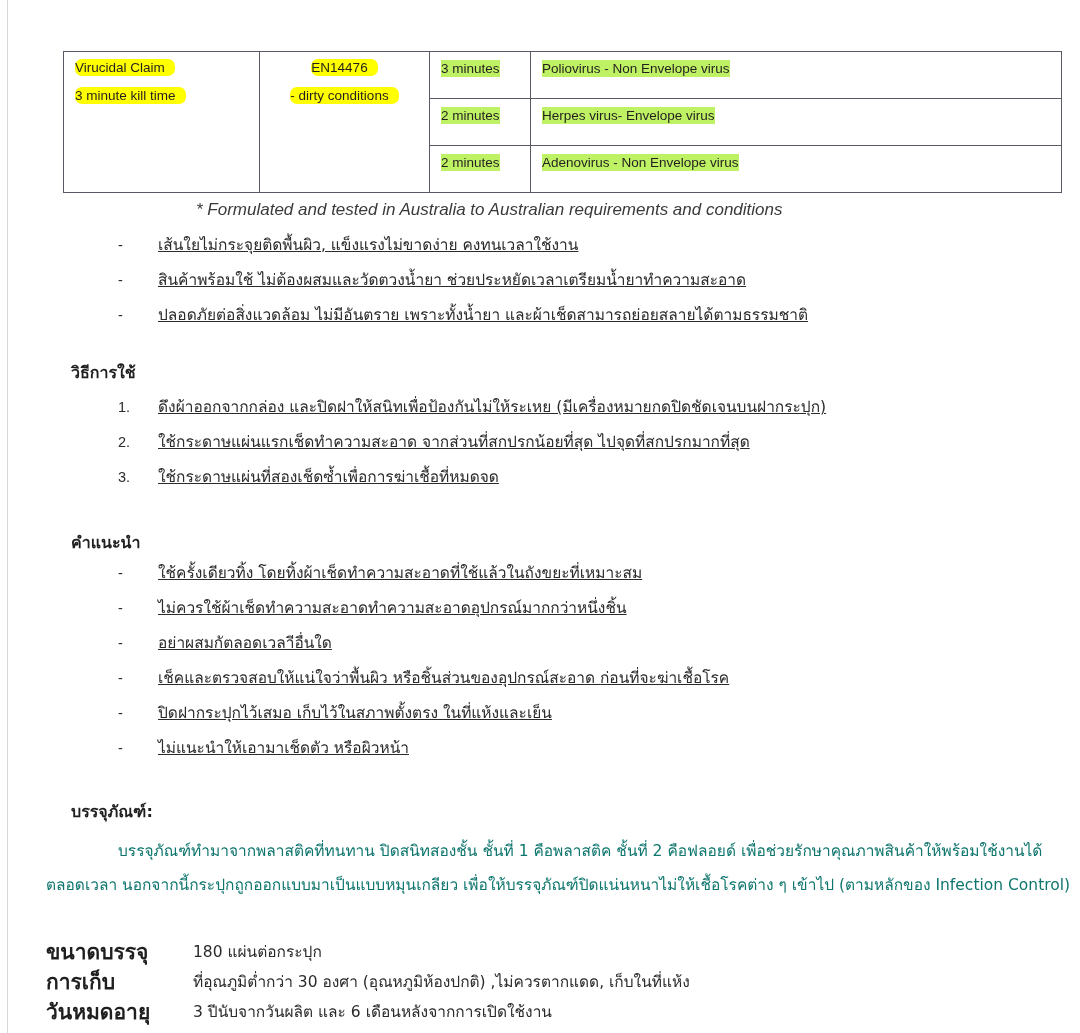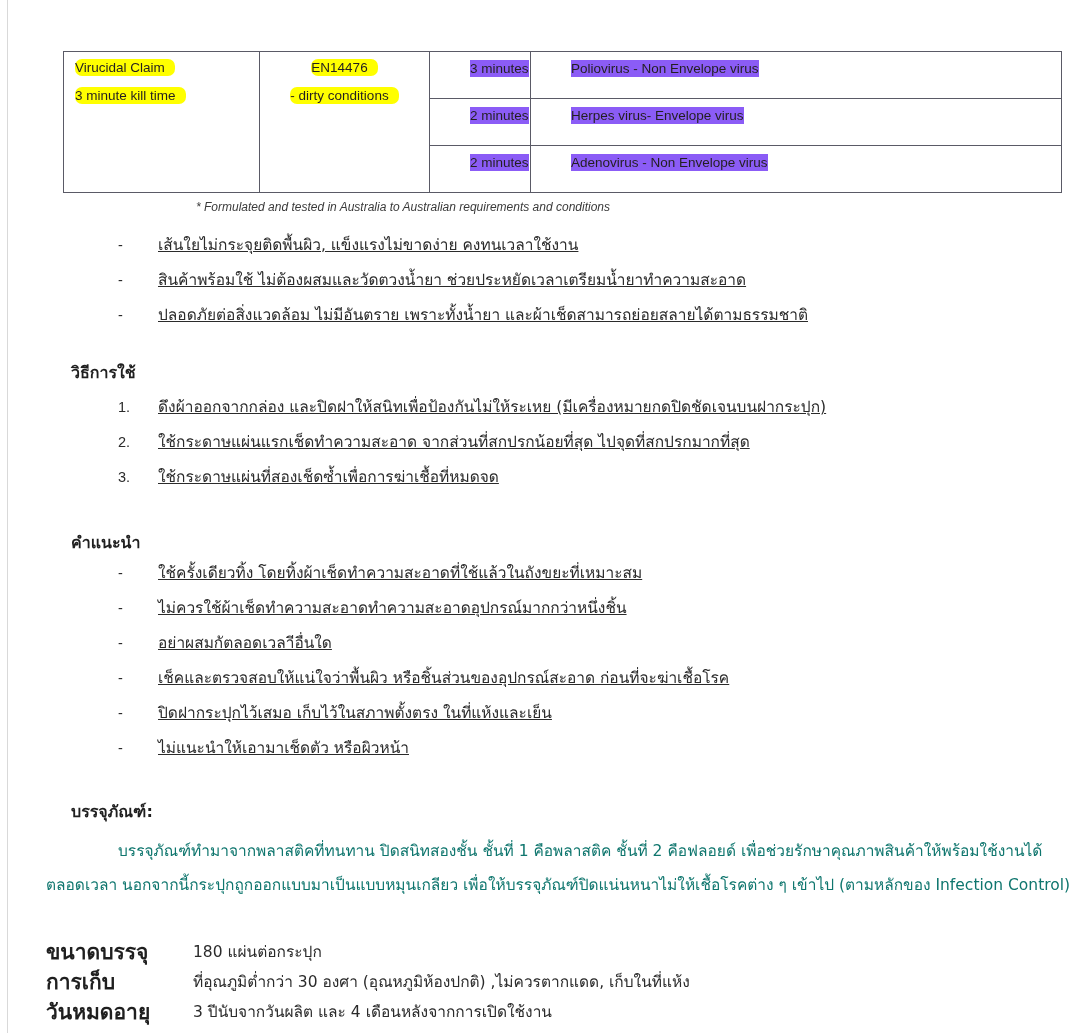--- a/index.html
+++ b/index.html
@@ -67,38 +67,37 @@
   .cell-pad-c {
     padding: 9px 0 0 0;
     text-align: center;
   }
   .cell-line {
     line-height: 1.0;
     margin-bottom: 14px;
     white-space: nowrap;
   }
   .hl {
-    background: #8b5cf6;
+    background: #bef264;
     padding: 1px 0;
-    margin-left: 29px;
   }
   .hl-pad {
     background: #ffff00;
     padding: 1px 10px 1px 0;
     border-radius: 7px;
   }
 
   
   .note-italic {
     position: absolute;
     left: 196px;
     top: 200px;
     font-family: "Liberation Sans", sans-serif;
     font-style: italic;
-    font-size: 12px;
+    font-size: 17px;
     color: #3a3a3a;
     white-space: nowrap;
   }
 
   .th-block { position: absolute; }
 
   .th-line {
     position: relative;
     font-family: "DejaVu Sans", sans-serif;
     font-size: 15.5px;
@@ -297,16 +296,16 @@
   <div class="spec-row" style="left:46px; top:938px;">
     <span class="spec-label">ขนาดบรรจุ</span>
     <span class="spec-value">180 แผ่นต่อกระปุก</span>
   </div>
   <div class="spec-row" style="left:46px; top:968px;">
     <span class="spec-label">การเก็บ</span>
     <span class="spec-value">ที่อุณภูมิต่ำกว่า 30 องศา (อุณหภูมิห้องปกติ) ,ไม่ควรตากแดด, เก็บในที่แห้ง</span>
   </div>
   <div class="spec-row" style="left:46px; top:998px;">
     <span class="spec-label">วันหมดอายุ</span>
-    <span class="spec-value">3 ปีนับจากวันผลิต และ 4 เดือนหลังจากการเปิดใช้งาน</span>
+    <span class="spec-value">3 ปีนับจากวันผลิต และ 6 เดือนหลังจากการเปิดใช้งาน</span>
   </div>
 
 </div>
 
 </body></html>

